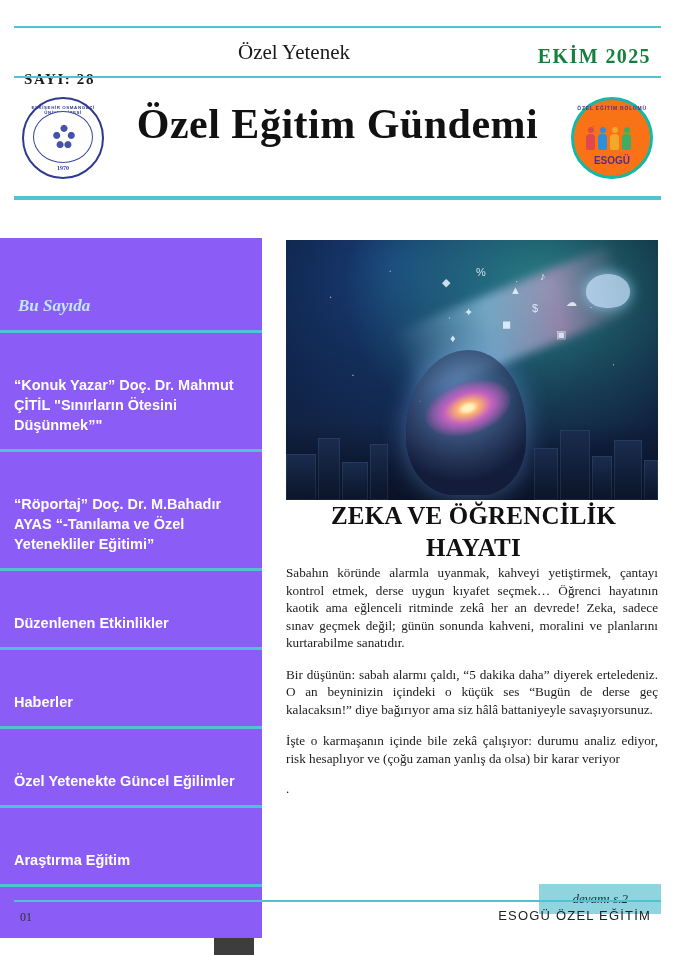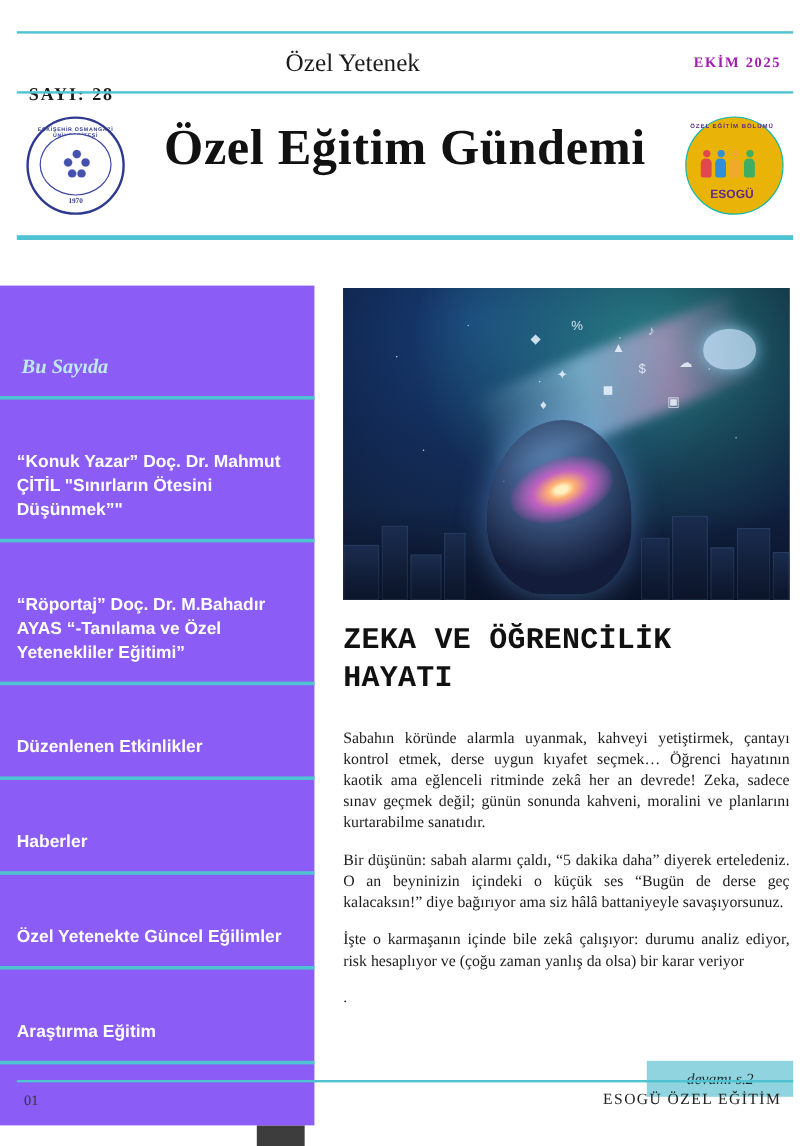--- a/index.html
+++ b/index.html
@@ -53,24 +53,24 @@
     width: 588px;
     text-align: center;
     font-family: "Liberation Serif", serif;
     font-size: 21px;
     color: #1a1a1a;
   }
   .issue-date {
     position: absolute;
     right: 24px; top: 45px;
     font-family: "Liberation Serif", serif;
-    font-size: 12px;
+    font-size: 20px;
     font-weight: bold;
     letter-spacing: 1.4px;
-    color: #a21caf;
+    color: #15803d;
   }
   .mid-rule {
     position: absolute;
     left: 14px; top: 76px;
     width: 647px;
     height: 2px;
     background: #4fc3d1;
   }
   .main-title {
     position: absolute;
@@ -141,22 +141,22 @@
       radial-gradient(circle at 78% 55%, #4552ad 0 3px, transparent 4px),
       radial-gradient(circle at 35% 88%, #4552ad 0 3px, transparent 4px),
       radial-gradient(circle at 65% 88%, #4552ad 0 3px, transparent 4px);
   }
 
   .logo-right {
     position: absolute;
     right: 22px; top: 97px;
     width: 82px; height: 82px;
     border-radius: 50%;
-    background: #eab308;
-    border: 1px solid #14b8a6;
+    background: #f97316;
+    border: 3px solid #14b8a6;
     box-sizing: border-box;
   }
   .logo-right .ring-top {
     position: absolute;
     left: 0; top: 5px;
     width: 76px;
     text-align: center;
     font-size: 5px;
     letter-spacing: 0.8px;
     color: #5b2b86;
@@ -314,31 +314,30 @@
     position: absolute;
     left: 150px; top: 26px;
     width: 200px; height: 90px;
     color: rgba(235,245,255,0.85);
     font-size: 11px;
     font-family: "Liberation Sans", sans-serif;
   }
   .hero .icons span { position: absolute; }
 
   .article-title {
-    margin-top: 18px;
-    text-align: left;
-    font-family: Liberation Mono, monospace;
+    text-align: center;
+    font-family: Liberation Serif, serif;
     font-weight: bold;
     font-size: 25px;
     line-height: 32px;
     color: #111111;
     letter-spacing: 0.2px;
   }
   .article-body {
-    margin-top: 24px;
+    margin-top: 0;
     width: 372px;
     font-family: "Liberation Serif", serif;
     font-size: 13.2px;
     line-height: 17.5px;
     color: #1b1b1b;
     text-align: justify;
   }
   .article-body p { margin: 0 0 14px 0; }
   .dot-mark {
     margin-top: 2px;
@@ -368,21 +367,21 @@
   .page-num {
     position: absolute;
     left: 20px; top: 910px;
     font-family: "Liberation Serif", serif;
     font-size: 12px;
     color: #333333;
   }
   .footer-text {
     position: absolute;
     right: 24px; top: 908px;
-    font-family: Liberation Serif, serif;
+    font-family: Liberation Sans, sans-serif;
     font-size: 13px;
     letter-spacing: 1.2px;
     color: #222222;
   }
   .bottom-bar {
     position: absolute;
     left: 0; top: 938px;
     width: 675px; height: 17px;
     background: #ffffff;
   }

